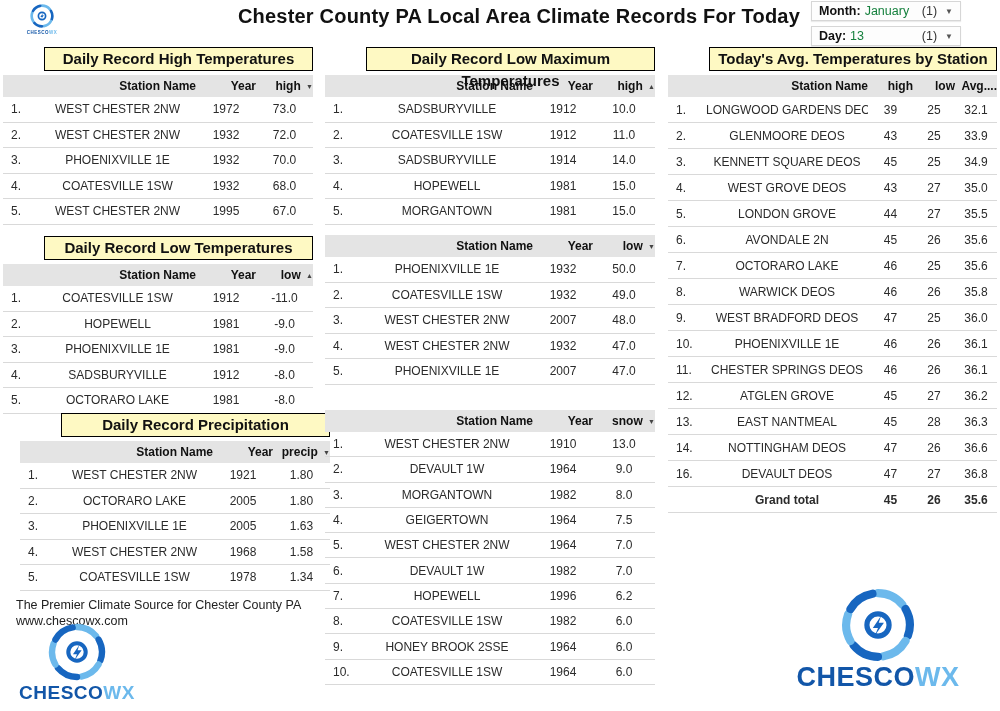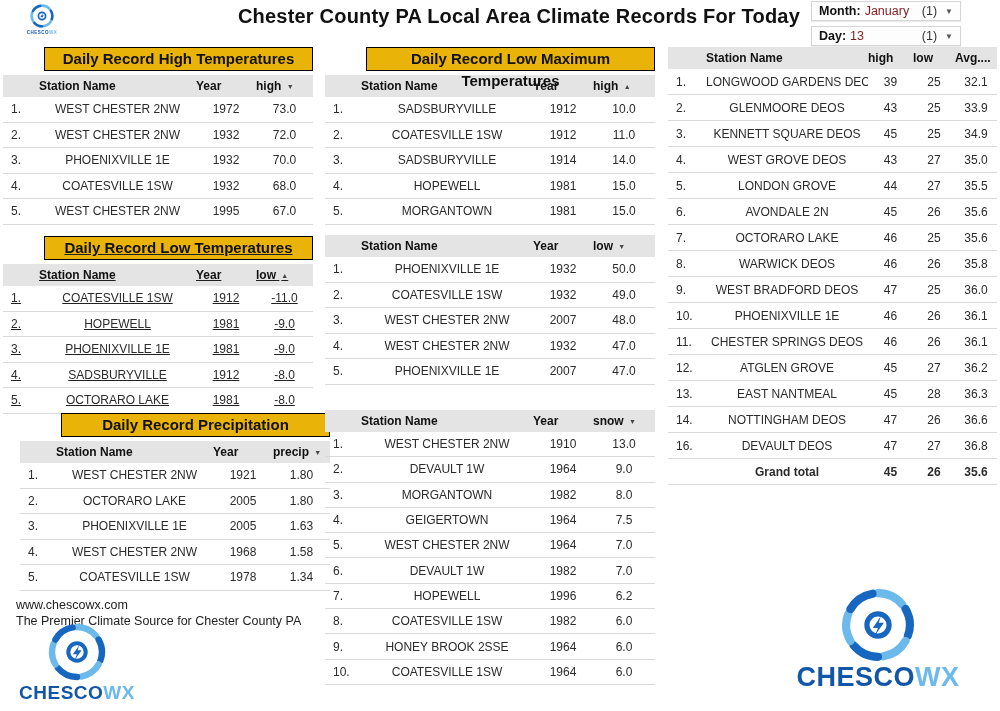--- a/index.html
+++ b/index.html
@@ -17,34 +17,34 @@
   .logo-small .wordmark{font-size:4.5px;margin-top:-1px;}
   .filter{
     position:absolute;left:811px;width:150px;height:20px;
     border:1px solid #d6d6d6;background:#fdfdfd;box-sizing:border-box;
     display:flex;align-items:center;padding:0 7px;font-size:12.5px;
     box-shadow:0 1px 1px rgba(0,0,0,.08);
   }
   #filter-month{top:1px;}
   #filter-day{top:26px;}
   .filter .flabel{font-weight:bold;color:#111;margin-right:4px;}
-  .filter .fvalue{color:#7f1d1d;}
+  .filter .fvalue{color:#15803d;}
   .filter .fcount{margin-left:auto;color:#333;}
   .filter .caret{font-size:8px;color:#555;margin-left:8px;}
   
   .card{position:absolute;}
   .tbl-title{
-    border:1px solid #000;background:#eab308;text-align:center;
+    border:1px solid #000;background:#fef9c3;text-align:center;
     font-size:15px;font-weight:bold;height:22px;line-height:22px;
     margin-bottom:4px;color:#111;margin-left:41px;
   }
   table{width:100%;border-collapse:collapse;font-size:12px;color:#2b2b2b;table-layout:fixed;}
   thead th{
     background:#e4e4e4;font-weight:bold;height:22px;font-size:12px;color:#111;
-    text-align:left;padding:0;
+    text-align:right;padding:0;
   }
   tbody td{
     height:24.5px;border-bottom:1px solid #d9d9d9;text-align:center;
     padding:0;overflow:hidden;white-space:nowrap;
   }
   th.c-idx,td.c-idx{width:28px;text-align:left;padding-left:8px;}
   .arrow{font-size:7px;color:#444;position:relative;top:-1px;margin-left:2px;}
   
   .w310 th:nth-child(3),.w310 td:nth-child(3){width:60px;}
   .w310 th:nth-child(4),.w310 td:nth-child(4){width:57px;}
@@ -56,21 +56,21 @@
   .w329 th:nth-child(3),.w329 td:nth-child(3){width:45px;}
   .w329 th:nth-child(4),.w329 td:nth-child(4){width:42px;}
   .w329 th:nth-child(5),.w329 td:nth-child(5){width:42px;margin-left:17px;}
   .w329 tbody td{height:25px;}
   #t-snow tbody td{height:24.3px;}
   tr.grand td{font-weight:bold;}
   
   #t-high   {left:3px;  top:47px;  width:310px;}
   #t-lowmax {left:325px;top:47px;  width:330px;}
   #t-avg    {left:668px;top:47px;  width:329px;}
-  #t-low    {left:3px;  top:236px; width:310px;text-decoration:underline;}
+  #t-low    {left:3px;  top:236px; width:310px;}
   #t-highmin{left:325px;top:235px; width:330px;}
   #t-precip {left:20px;  top:413px; width:310px;}
   #t-snow   {left:325px;top:410px; width:330px;}
   
   .footer-text{position:absolute;left:16px;top:598px;font-size:12.5px;color:#222;line-height:1.25;}
   .logo-left{position:absolute;left:12px;top:623px;width:130px;text-align:center;}
   .logo-left .wordmark{font-size:19px;margin-top:-2px;}
   .logo-right{position:absolute;left:788px;top:588px;width:180px;text-align:center;}
   .logo-right .wordmark{font-size:27px;margin-top:-2px;}
   .wordmark{font-weight:bold;letter-spacing:.5px;line-height:1;}
@@ -205,20 +205,21 @@
           <td class="c-idx">5.</td>
           <td>MORGANTOWN</td>
           <td>1981</td>
           <td>15.0</td>
         </tr>
       </tbody>
     </table>
 </div>
 
 <div class="card w329" id="t-avg">
+  <div class="tbl-title">Today's Avg. Temperatures by Station</div>
   <table>
       <thead>
         <tr>
           <th class="c-idx"></th>
           <th>Station Name</th>
           <th>high</th>
           <th>low</th>
           <th>Avg....</th>
         </tr>
       </thead>
@@ -545,22 +546,22 @@
           <td class="c-idx">10.</td>
           <td>COATESVILLE 1SW</td>
           <td>1964</td>
           <td>6.0</td>
         </tr>
       </tbody>
     </table>
 </div>
 
 <div class="footer-text">
+  <div>The Premier Climate Source for Chester County PA</div>
   <div>www.chescowx.com</div>
-  <div>The Premier Climate Source for Chester County PA</div>
 </div>
 
 <div class="logo-left">
   <svg viewBox="0 0 100 100" width="58" height="58">
       <use href="#swirl"></use>
     </svg>
   <div class="wordmark"><span class="wm-a">CHESCO</span><span class="wm-b">WX</span></div>
 </div>
 
 <div class="logo-right">

